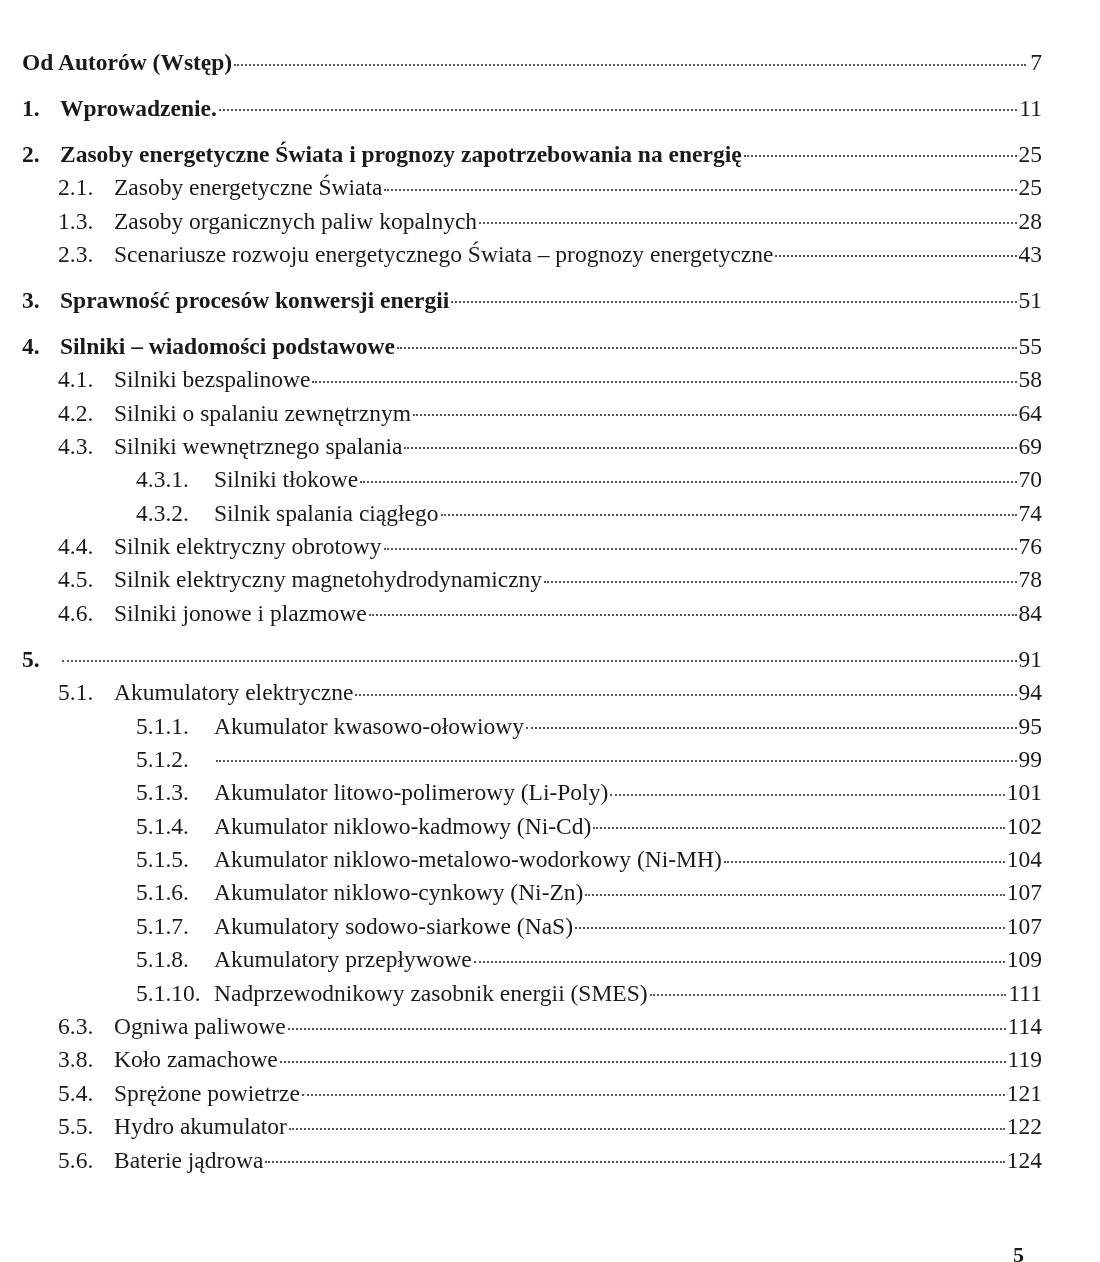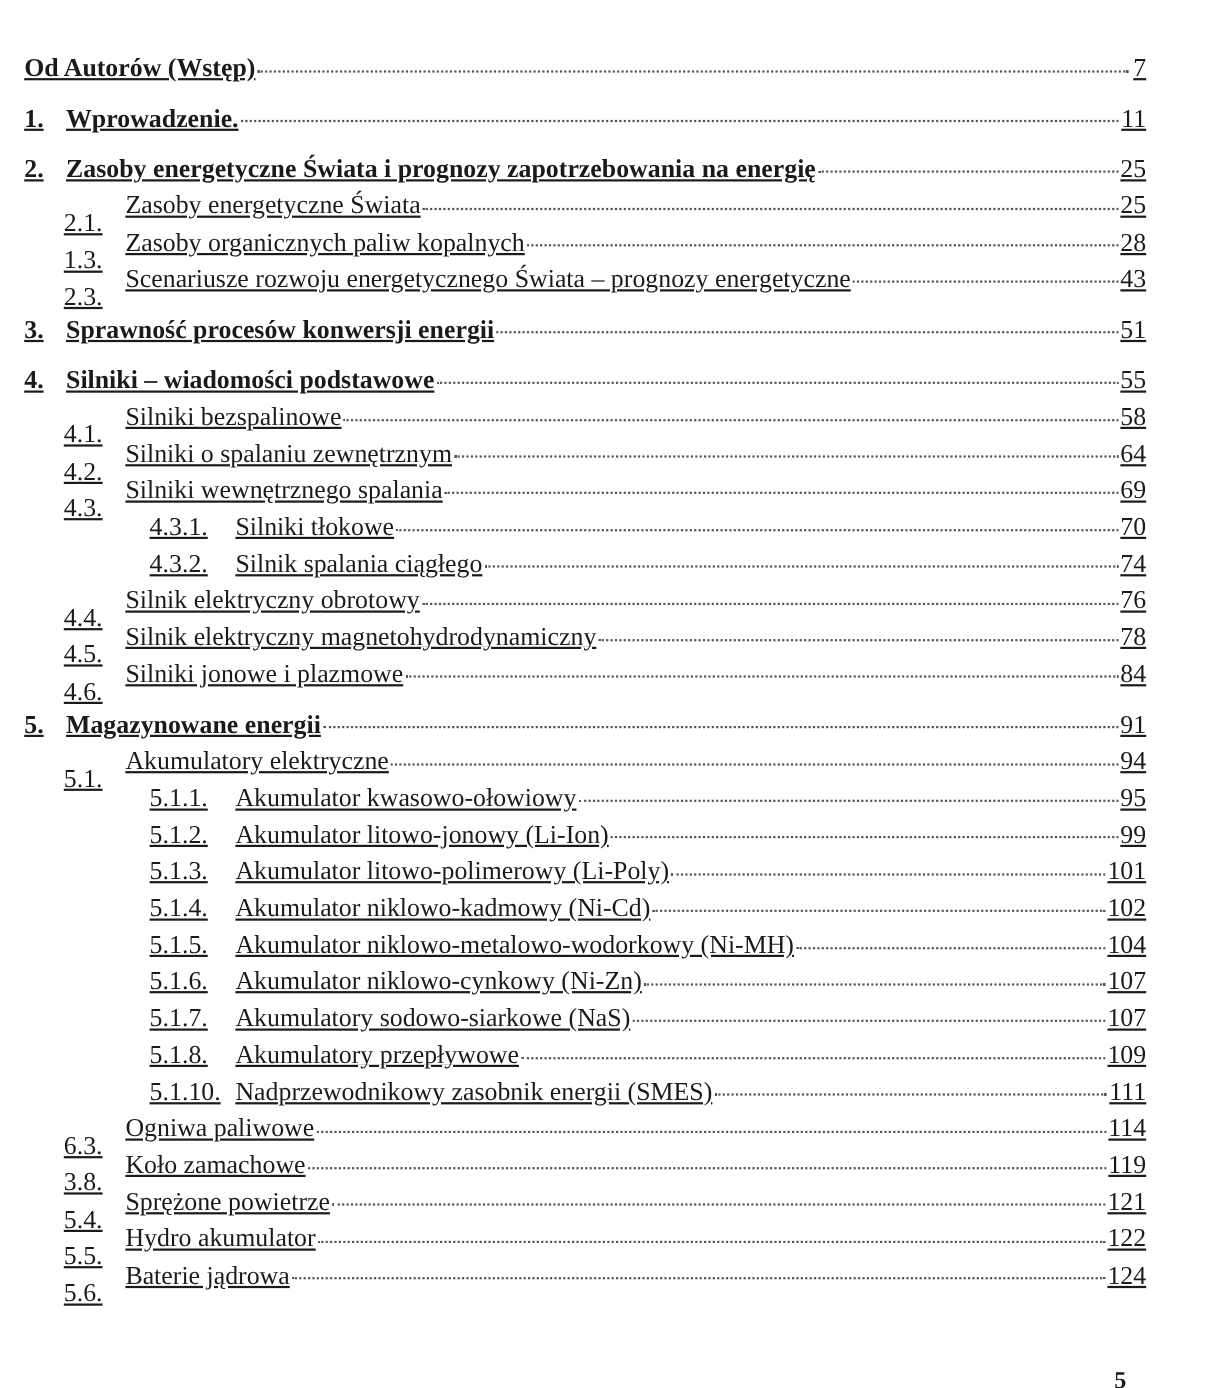--- a/index.html
+++ b/index.html
@@ -16,26 +16,25 @@
       color: #1a1a1a;
     }
     .toc {
       position: absolute;
       left: 22px;
       top: 46px;
       width: 1020px;
     }
     .row {
       display: flex;
-      align-items: flex-start;
+      align-items: flex-end;
       font-size: 23.5px;
       line-height: 33.4px;
       height: 33.4px;
       white-space: nowrap;
-      text-decoration: underline;
     }
     .row.bold {
       font-weight: bold;
     }
     .row.gap-before {
       margin-top: 12.5px;
     }
     .num {
       flex: 0 0 auto;
       display: inline-block;
@@ -171,39 +170,37 @@
       <span class="page">78</span>
     </div>
     <div class="row lvl2">
       <span class="num">4.6.</span>
       <span class="title">Silniki jonowe i plazmowe</span>
       <span class="leader"></span>
       <span class="page">84</span>
     </div>
     <div class="row lvl1 bold gap-before">
       <span class="num">5.</span>
-      <span class="title">Magazynowane energii</span>
       <span class="leader"></span>
       <span class="page">91</span>
     </div>
     <div class="row lvl2">
       <span class="num">5.1.</span>
       <span class="title">Akumulatory elektryczne</span>
       <span class="leader"></span>
       <span class="page">94</span>
     </div>
     <div class="row lvl3">
       <span class="num">5.1.1.</span>
       <span class="title">Akumulator kwasowo-ołowiowy</span>
       <span class="leader"></span>
       <span class="page">95</span>
     </div>
     <div class="row lvl3">
       <span class="num">5.1.2.</span>
-      <span class="title">Akumulator litowo-jonowy (Li-Ion)</span>
       <span class="leader"></span>
       <span class="page">99</span>
     </div>
     <div class="row lvl3">
       <span class="num">5.1.3.</span>
       <span class="title">Akumulator litowo-polimerowy (Li-Poly)</span>
       <span class="leader"></span>
       <span class="page">101</span>
     </div>
     <div class="row lvl3">

